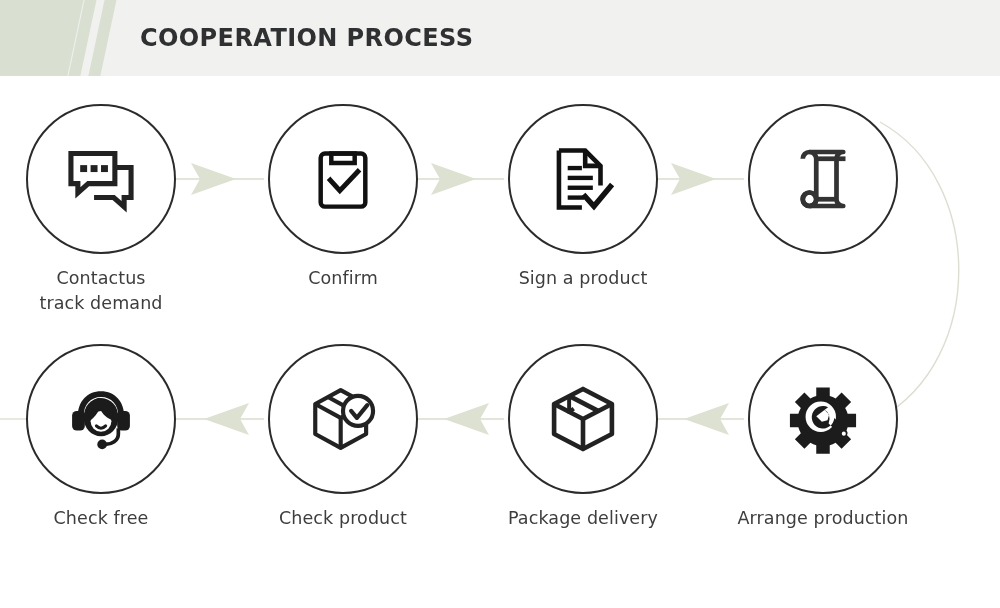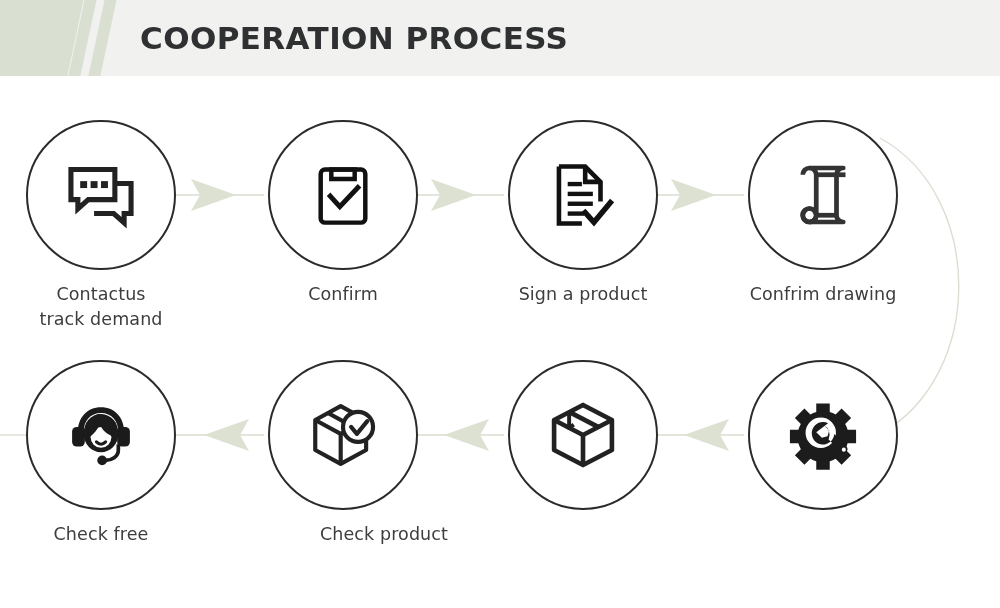--- a/index.html
+++ b/index.html
@@ -45,33 +45,33 @@
     transform: skewX(-12deg);
   }
   .header-slash.s1 { left: 76px;  width: 12px; }
   .header-slash.s2 { left: 96px;  width: 12px; }
   .header-title {
     position: absolute;
     left: 140px;
     top: 0;
     height: 76px;
     line-height: 76px;
-    font-size: 31px;
+    font-size: 24px;
     font-weight: 700;
     letter-spacing: 0.4px;
     color: #2f3032;
     font-family: "DejaVu Sans", sans-serif;
     white-space: nowrap;
   }
 
   
   .flow {
     position: absolute;
     left: 0;
-    top: 76px;
+    top: 60px;
     width: 1000px;
     height: 426px;
     text-decoration: underline;
   }
   .connectors {
     position: absolute;
     left: 0;
     top: 0;
     width: 1000px;
     height: 532px;
@@ -107,21 +107,21 @@
     letter-spacing: 0.1px;
   }
   .label .l2 { display: block; }
 
   
   .n1 { left: -4px;  top: 44px; }
   .n2 { left: 238px; top: 44px; }
   .n3 { left: 478px; top: 44px; }
   .n4 { left: 718px; top: 44px; }
   .n5 { left: -4px;  top: 284px; }
-  .n6 { left: 238px; top: 284px; text-align: right; }
+  .n6 { left: 238px; top: 284px; }
   .n7 { left: 478px; top: 284px; }
   .n8 { left: 718px; top: 284px; }
 </style>
 </head>
 <body>
 
 <div class="page">
 
   <div class="header">
     <div class="header-green"></div>
@@ -216,24 +216,20 @@
         <span>
           <svg width="72" height="72" viewBox="0 0 64 64">
             <path d="M14 14 a6 6 0 0 1 12 0 v36 a6 6 0 0 1 -12 0 a6 6 0 0 1 12 0" fill="none" stroke="#333" stroke-width="4.2" stroke-linejoin="round"></path>
             <path d="M20 8 h30 a6 6 0 0 0 -6 6 v36 a6 6 0 0 0 6 6 h-30" fill="none" stroke="#333" stroke-width="4.2" stroke-linejoin="round"></path>
             <path d="M44 14 h8" fill="none" stroke="#333" stroke-width="4.2"></path>
             <path d="M26 14 h18" fill="none" stroke="#333" stroke-width="4.2"></path>
             <path d="M26 50 h18" fill="none" stroke="#333" stroke-width="4.2"></path>
             <circle cx="20" cy="50" r="6" fill="none" stroke="#333" stroke-width="4.2"></circle>
           </svg>
         </span>
-      </div>
-      <div class="label">
-        <span>Confrim drawing</span>
-        <span class="l2"></span>
       </div>
     </div>
 
     <div class="node n5">
       <div class="circle">
         <span>
           <svg width="74" height="74" viewBox="0 0 64 64">
             <path d="M32 8 C20 8 12 17 12 29 v5 h5 v-5 c0 -9 6 -16 15 -16 s15 7 15 16 v5 h5 v-5 C52 17 44 8 32 8 z" fill="#1b1b1b"></path>
             <rect x="7" y="25" width="11" height="17" rx="4" fill="#1b1b1b"></rect>
             <rect x="46" y="25" width="11" height="17" rx="4" fill="#1b1b1b"></rect>
@@ -276,29 +272,37 @@
         <span>
           <svg width="74" height="74" viewBox="0 0 64 64">
             <path d="M7 19 L32 6 L57 19 L57 45 L32 58 L7 45 Z" fill="none" stroke="#222" stroke-width="4" stroke-linejoin="round"></path>
             <path d="M7 19 L32 32 L57 19" fill="none" stroke="#222" stroke-width="4" stroke-linejoin="round"></path>
             <path d="M32 32 L32 58" fill="none" stroke="#222" stroke-width="4"></path>
             <path d="M20 12 L45 25" fill="none" stroke="#222" stroke-width="4"></path>
             <path d="M20 12 L20 26 L24 23" fill="none" stroke="#222" stroke-width="3.4" stroke-linejoin="round"></path>
           </svg>
         </span>
       </div>
+      <div class="label">
+        <span>Package delivery</span>
+        <span class="l2"></span>
+      </div>
     </div>
 
     <div class="node n8">
       <div class="circle">
         <span>
           <svg width="72" height="72" viewBox="0 0 64 64">
             <path d="M26 4 h12 v7.5 a22 22 0 0 1 5.2 2.2 l5.3 -5.3 l8.5 8.5 l-5.3 5.3 a22 22 0 0 1 2.2 5.2 h7.5 v12 h-7.5 a22 22 0 0 1 -2.2 5.2 l5.3 5.3 l-8.5 8.5 l-5.3 -5.3 a22 22 0 0 1 -5.2 2.2 v7.5 h-12 v-7.5 a22 22 0 0 1 -5.2 -2.2 l-5.3 5.3 l-8.5 -8.5 l5.3 -5.3 a22 22 0 0 1 -2.2 -5.2 h-7.5 v-12 h7.5 a22 22 0 0 1 2.2 -5.2 l-5.3 -5.3 l8.5 -8.5 l5.3 5.3 a22 22 0 0 1 5.2 -2.2 z" fill="#1c1c1c"></path>
             <circle cx="30" cy="30" r="13.5" fill="#ffffff"></circle>
             <path d="M36.5 21.5 a10 10 0 1 0 5.5 9.5 l11 11.5 a3.2 3.2 0 0 1 -4.5 4.5 l-11.5 -11 a10 10 0 0 0 -4.5 -13 l5 5 l-1.5 5 l-5 1.5 l-5 -5 z" fill="#1c1c1c"></path>
             <circle cx="50.5" cy="45" r="1.8" fill="#ffffff"></circle>
           </svg>
         </span>
       </div>
+      <div class="label">
+        <span>Arrange production</span>
+        <span class="l2"></span>
+      </div>
     </div>
 
   </div>
 </div>
 
 </body></html>

